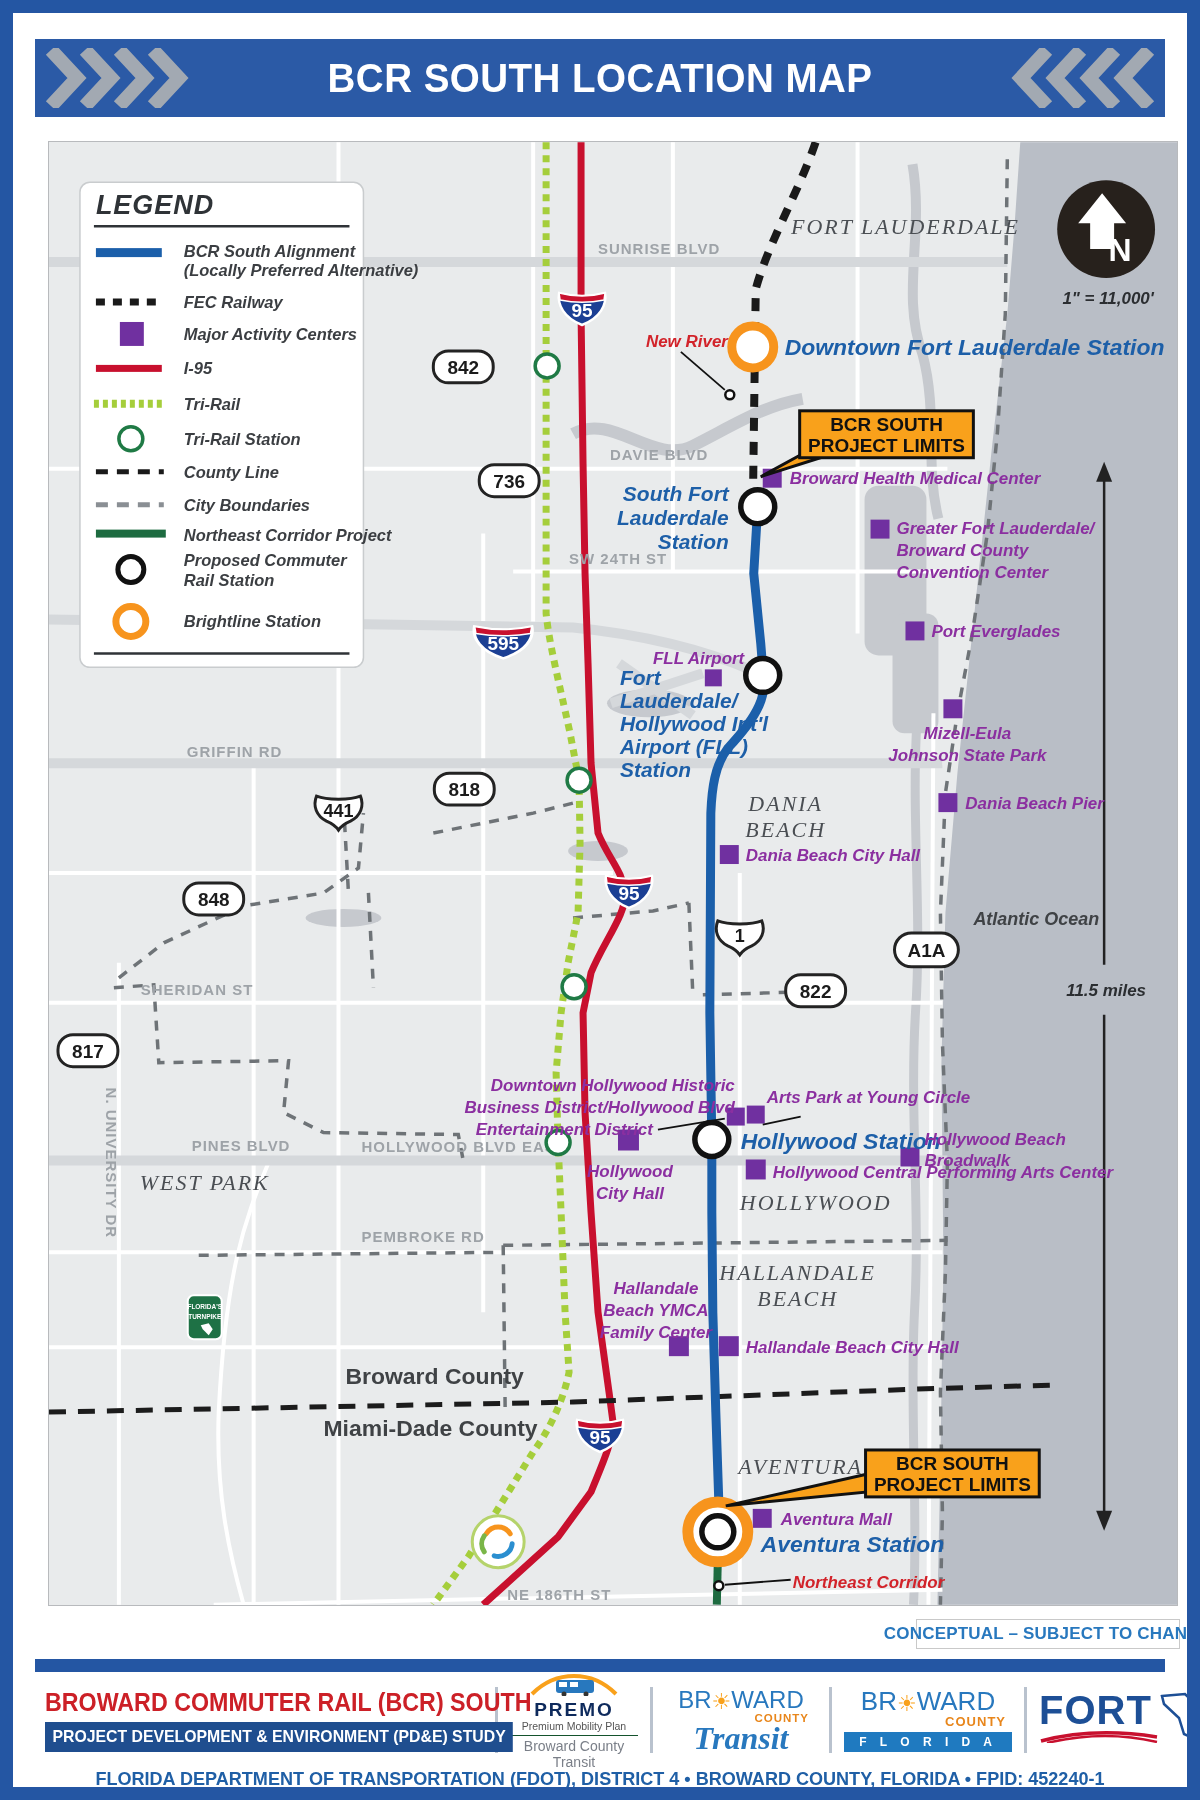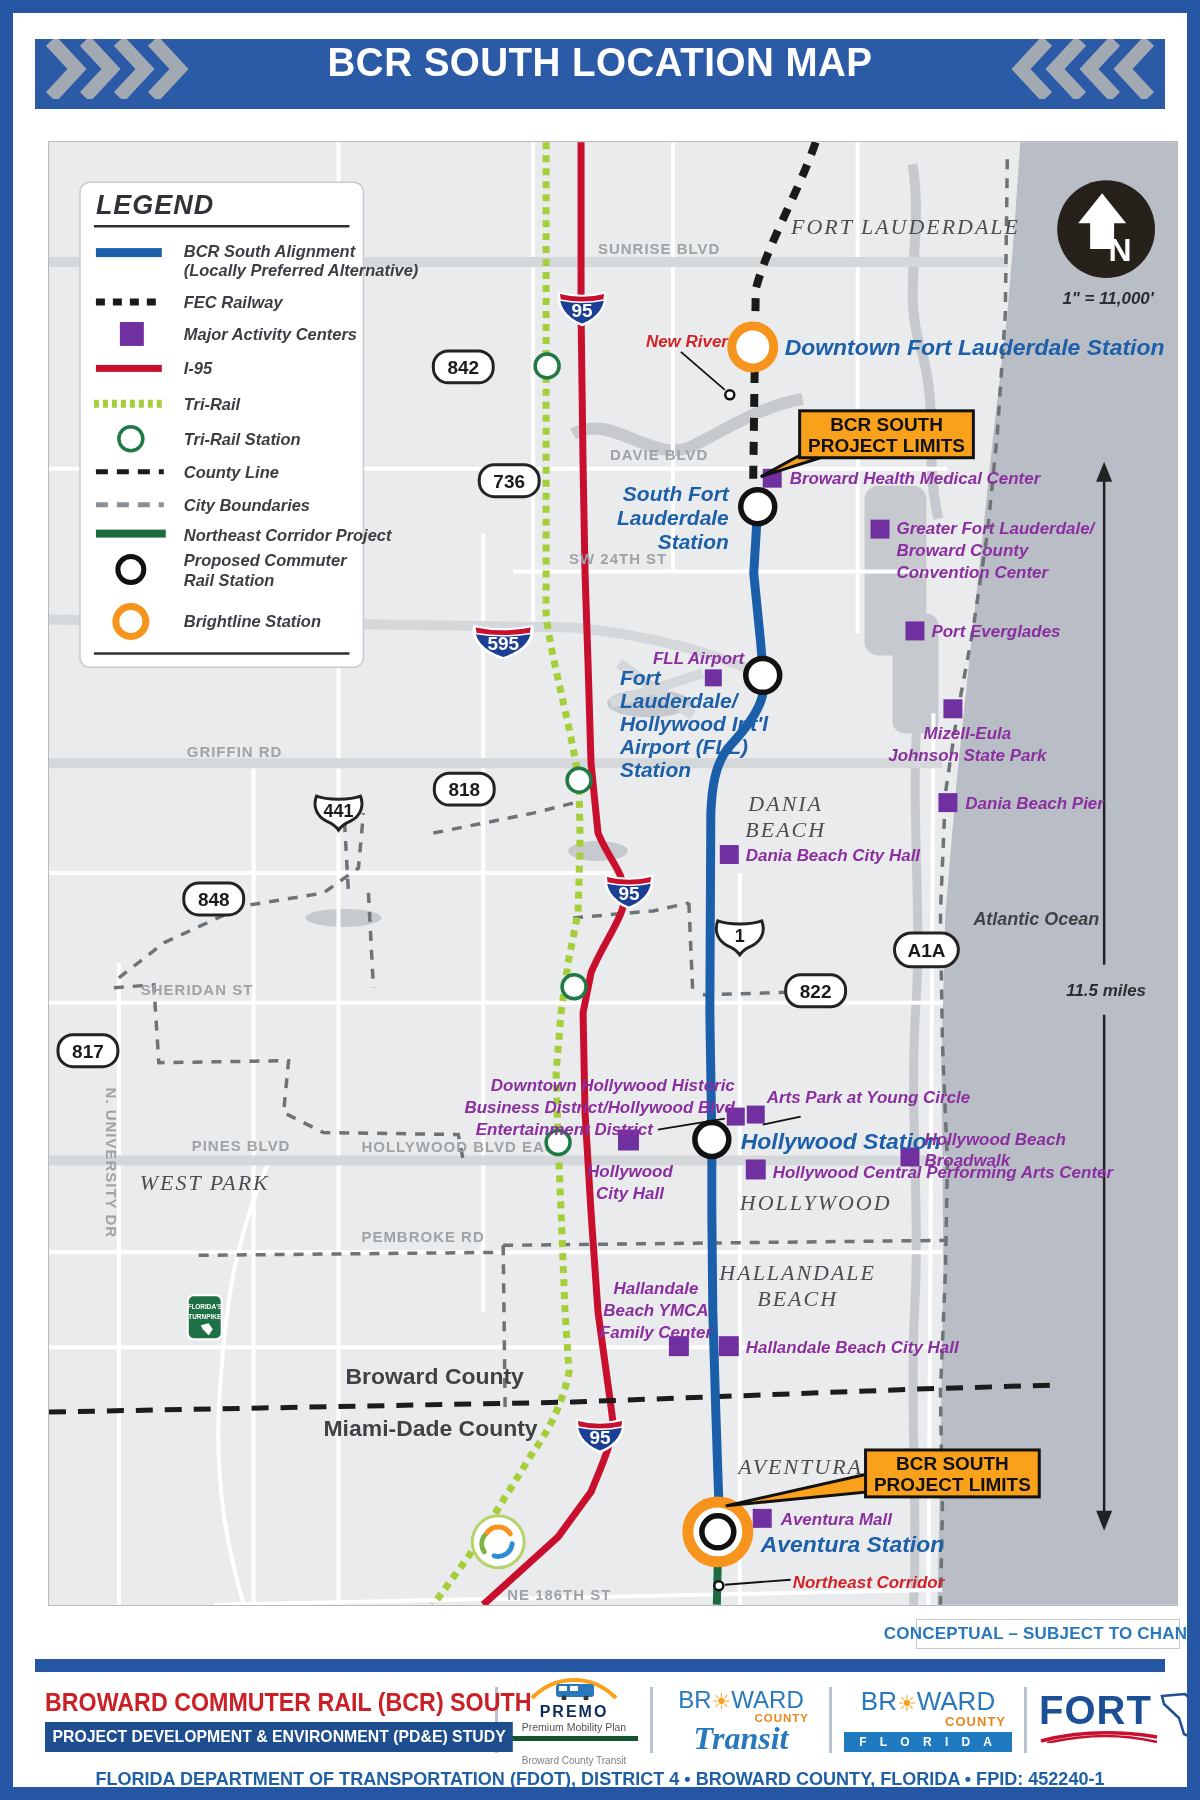--- a/index.html
+++ b/index.html
@@ -1,21 +1,21 @@
 <!DOCTYPE html>
 <html><head>
 <meta charset="utf-8">
 <style>
   html,body{margin:0;padding:0;background:#fff;}
   .page{position:relative;width:1200px;height:1800px;background:#fff;
         border:13px solid #2456A3;box-sizing:border-box;overflow:hidden;
         font-family:"Liberation Sans",sans-serif;}
   
-  .header{position:absolute;left:22px;right:22px;top:26px;height:70px;background:#2B5AA6;
-          display:flex;justify-content:space-between;}
+  .header{position:absolute;left:22px;right:22px;top:26px;height:78px;background:#2B5AA6;
+          display:flex;align-items:center;justify-content:space-between;}
   .header .title{flex:1;text-align:center;color:#fff;font-weight:bold;font-size:41px;
                  letter-spacing:.5px;transform:scaleX(.94);white-space:nowrap;}
   .chev{height:60px;width:150px;margin:0 8px;flex:0 0 auto;}
   .chev polyline{fill:none;stroke:#A2A9B2;stroke-width:14;}
   
   .map-wrap{position:absolute;left:35px;top:128px;width:1130px;height:1465px;
             background:#E9EBEC;border:1px solid #B8BABD;box-sizing:border-box;}
   svg text{font-family:"Liberation Sans",sans-serif;}
   .land{fill:#E9EBEC;}
   .ocean{fill:#B9BEC6;}
@@ -67,23 +67,23 @@
   .footer-sep{position:absolute;left:22px;right:22px;top:1646px;height:13px;background:#2456A3;}
   .footer{position:absolute;left:22px;right:22px;top:1659px;height:103px;background:#fff;}
   .logos{position:absolute;left:10px;right:0;top:8px;height:80px;display:flex;align-items:center;}
   .vsep{width:3px;height:66px;background:#B9C2CE;margin:0 12px;flex:0 0 auto;}
   .blk-title{width:438px;flex:0 0 auto;}
   .blk-title .red{color:#CC2027;font-weight:bold;font-size:25px;transform:scaleX(.93);
                   transform-origin:left;white-space:nowrap;}
   .blk-title .bluebar{margin-top:5px;background:#1F4E8F;color:#fff;font-weight:bold;font-size:17px;
                       padding:5px 8px;display:inline-block;transform:scaleX(.93);transform-origin:left;white-space:nowrap;}
   .premo{width:128px;flex:0 0 auto;text-align:center;}
-  .premo .name{color:#0E2A5C;font-weight:bold;font-size:16px;letter-spacing:2px;line-height:1;}
+  .premo .name{color:#0E2A5C;font-weight:bold;font-size:19px;letter-spacing:2px;line-height:1;}
   .premo .tag{color:#555;font-size:10.5px;margin-top:1px;text-align:center;}
-  .premo .sub{color:#7A7F88;font-size:10px;border-top:5px solid #14532d;margin-top:3px;padding-top:14px;}
+  .premo .sub{color:#7A7F88;font-size:14px;border-top:1px solid #14532d;margin-top:3px;padding-top:2px;}
   .sun{color:#F9A11B;font-size:22px;line-height:1;position:relative;top:1px;}
   .bct{width:152px;flex:0 0 auto;text-align:center;}
   .bcline{color:#2878BE;font-weight:normal;font-size:24px;line-height:1;white-space:nowrap;}
   .bct .county{color:#E8861B;font-weight:bold;font-size:11.5px;letter-spacing:1px;text-align:right;margin-right:8px;}
   .bct .transit{color:#2878BE;font-family:"Liberation Serif",serif;font-style:italic;font-weight:bold;
                 font-size:32px;line-height:.9;}
   .bcf{width:168px;flex:0 0 auto;text-align:center;}
   .bcf .bcline{font-size:26px;}
   .bcf .county{color:#E8861B;font-weight:bold;font-size:13px;letter-spacing:1px;text-align:right;margin-right:6px;}
   .bcf .flbar{background:#1F7AC0;color:#fff;font-weight:bold;font-size:12px;letter-spacing:5px;

